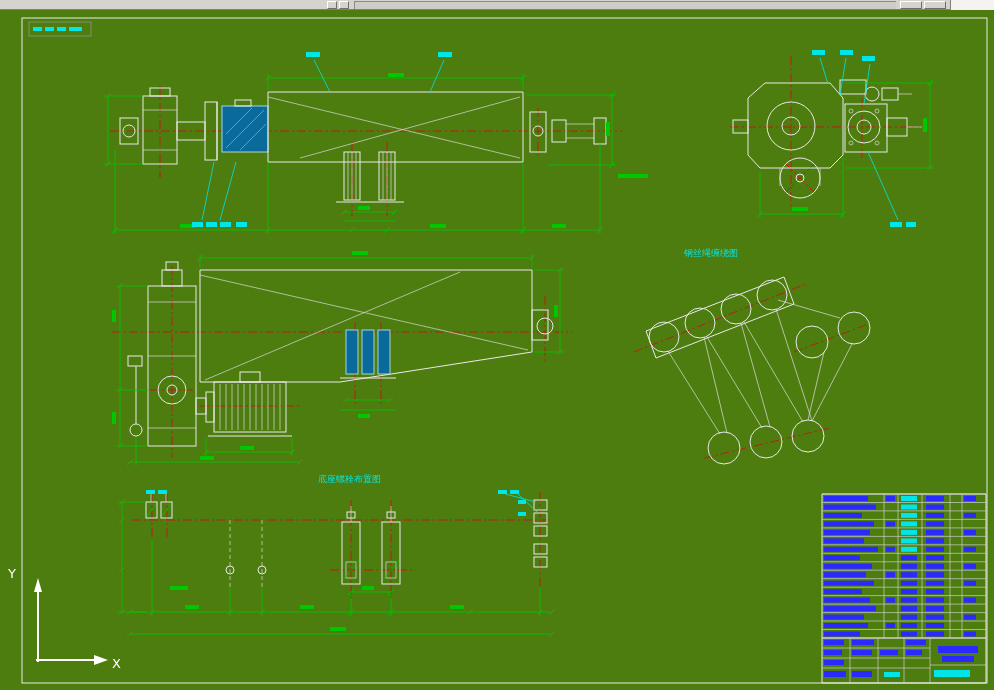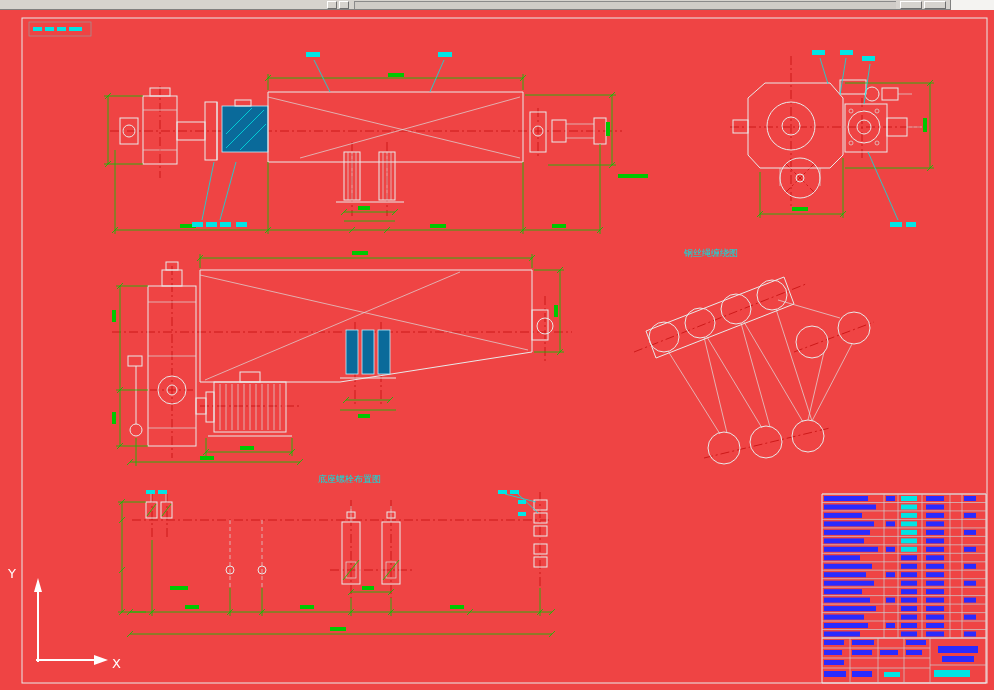--- a/index.html
+++ b/index.html
@@ -1,17 +1,17 @@
 <!DOCTYPE html>
 <html><head>
 <meta charset="utf-8">
 <style>
   html,body{margin:0;padding:0;background:#000;width:994px;height:690px;overflow:hidden;
     font-family:"DejaVu Sans",sans-serif;}
-  #stage{position:relative;width:994px;height:690px;background:#ef4444;}
+  #stage{position:relative;width:994px;height:690px;background:#4d7c0f;}
   
   #topbar{position:absolute;top:0;left:0;width:994px;height:10px;background:#d6d3ce;
     border-bottom:1px solid #808080;box-sizing:border-box;}
   .tb-btn{position:absolute;top:1px;height:8px;background:#d6d3ce;
     border-top:1px solid #fff;border-left:1px solid #fff;
     border-right:1px solid #6f6f6f;border-bottom:1px solid #6f6f6f;box-sizing:border-box;}
   .tb-field{position:absolute;top:1px;left:354px;width:542px;height:8px;background:#cfccc7;
     border-top:1px solid #8a8a8a;border-left:1px solid #8a8a8a;box-sizing:border-box;}
   .tb-white{position:absolute;top:0;left:950px;width:44px;height:10px;background:#f4f3f1;
     border-left:1px solid #808080;box-sizing:border-box;}

